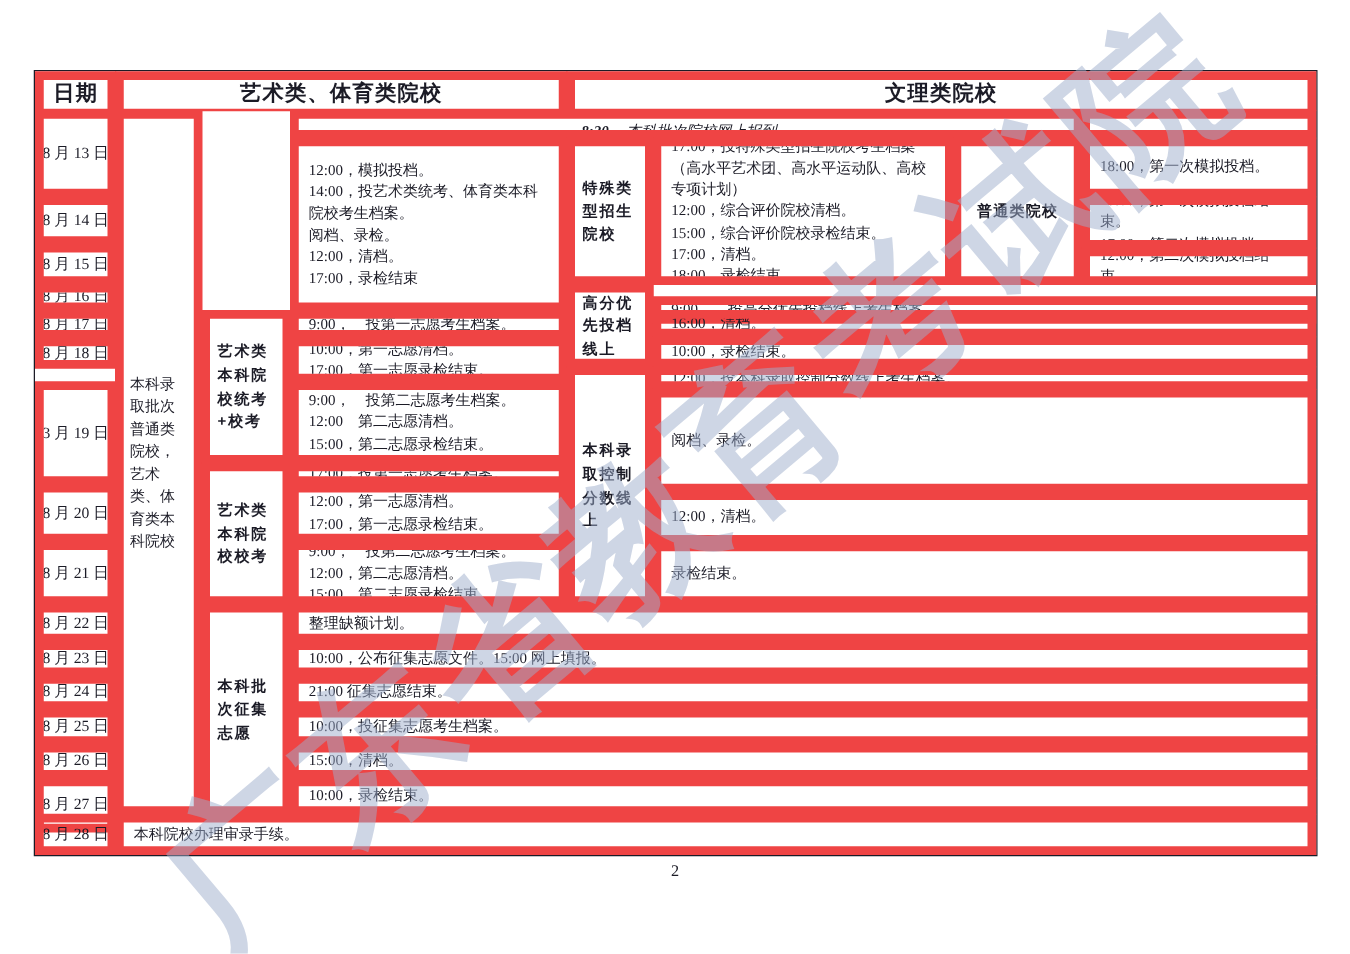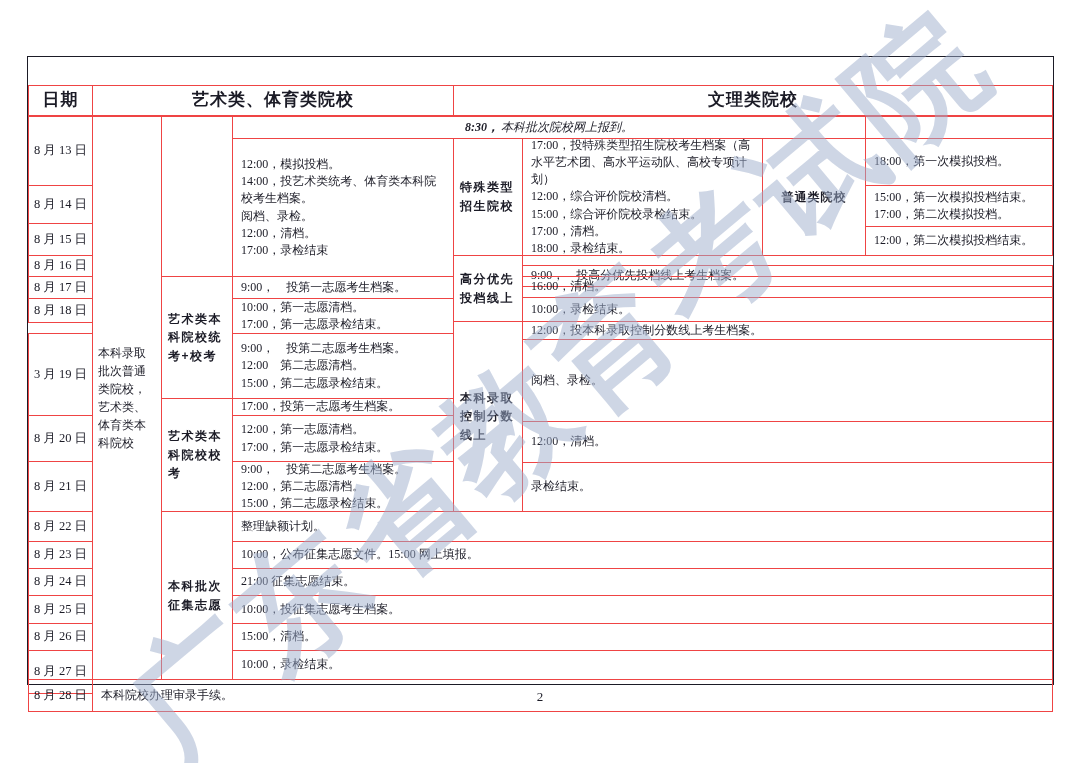--- a/index.html
+++ b/index.html
@@ -1,21 +1,21 @@
 <!DOCTYPE html>
 <html><head>
 <meta charset="utf-8">
 <style>
   html,body{margin:0;padding:0;background:#ffffff;}
   .page{position:relative;width:1080px;height:763px;background:#ffffff;overflow:hidden;
         font-family:"Liberation Serif", serif;color:#1b1b26;}
   .tbl{position:absolute;left:28px;top:57px;width:1025px;height:627px;outline:1px solid #1b1b26;}
-  .cell{position:absolute;box-sizing:border-box;border:1px solid #ef4444;
+  .cell{position:absolute;box-sizing:border-box;border:7px solid #ef4444;
         display:flex;flex-direction:column;justify-content:center;align-items:flex-start;
-        font-size:12px;line-height:1.42;padding:2px 8px;white-space:pre-line;overflow:hidden;margin-top:28px;}
+        font-size:12px;line-height:1.42;padding:2px 8px;white-space:pre-line;overflow:hidden;}
   .hd{font-family:"Liberation Sans", sans-serif;font-weight:bold;font-size:17px;
       align-items:center;padding:0;letter-spacing:1px;border-bottom-width:2px;}
   .date{align-items:center;font-size:12.5px;padding:0;white-space:nowrap;}
   .lbl{font-family:"Liberation Sans", sans-serif;font-weight:bold;font-size:12px;
        letter-spacing:1.5px;line-height:1.55;padding:2px 6px;}
   .lblc{align-items:center;letter-spacing:1px;}
   .c2{font-size:12px;line-height:1.5;padding:2px 5px;}
   .checkin{flex-direction:row;align-items:flex-start;white-space:nowrap;font-style:italic;}
   .checkin .b{font-weight:bold;margin-right:2px;}
   .watermark{position:absolute;left:560px;top:385px;transform:translate(-50%,-50%) rotate(-40deg);

